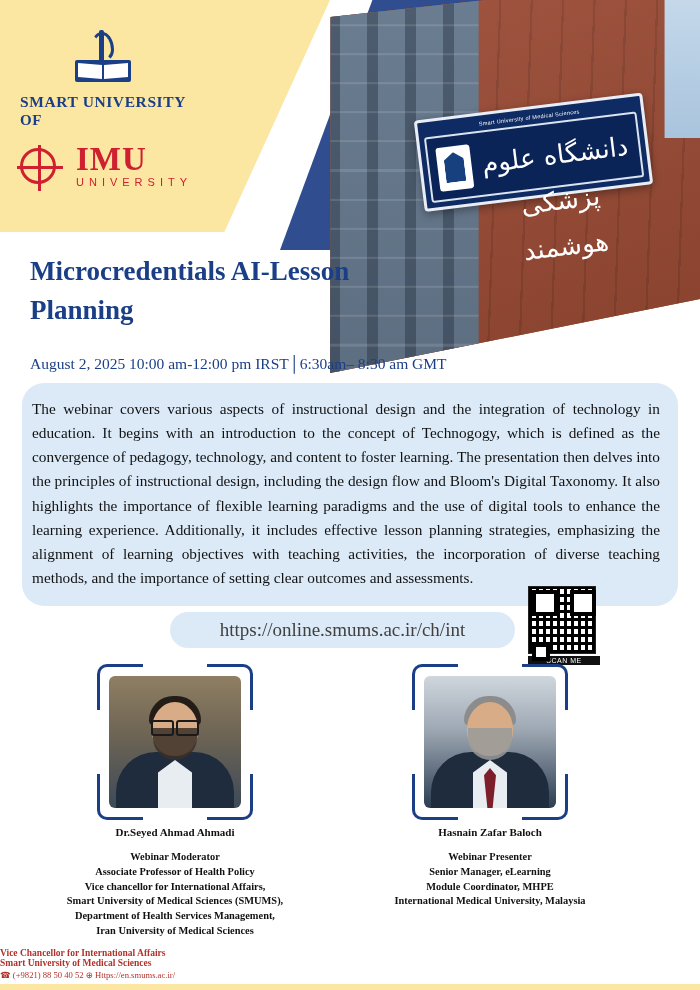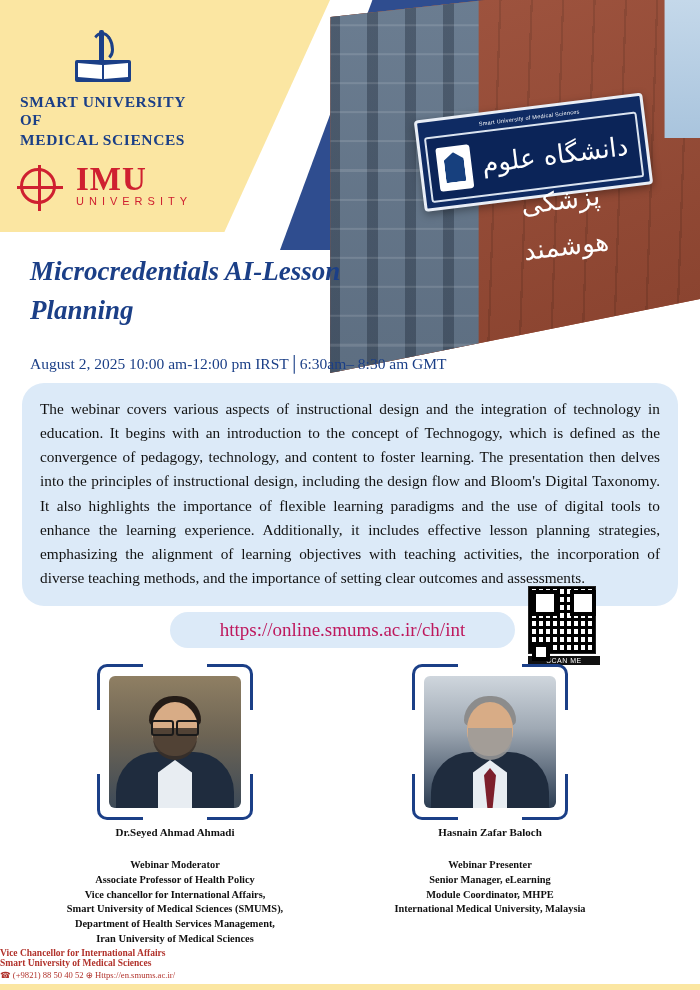--- a/index.html
+++ b/index.html
@@ -133,43 +133,42 @@
   .imu-text .imu { color:#cf2030; font-size:33px; font-weight:bold; letter-spacing:1px;
     font-family:"Liberation Serif", serif; line-height:.95;}
   .imu-text .uni { color:#cf2030; font-size:11px; letter-spacing:5px;
     font-family:"Liberation Sans", sans-serif; }
 
   
   .title {
     position:absolute; left:30px; top:252px; width:360px; z-index:6;
     color:#1b3f87; font-weight:bold; font-size:27px; line-height:1.45;
     font-family:"Liberation Serif", serif;
-    font-style:italic;
   }
   .datetime {
     position:absolute; left:30px; top:355px; z-index:6;
     color:#1b3f87; font-size:15.5px; font-family:"Liberation Serif", serif;
   }
 
   
   .abstract {
     position:absolute; left:22px; top:383px; width:656px;
     background:#dceaf8; border-radius:22px;
-    padding:14px 18px 16px 18px;
+    padding:14px 18px 16px 10px;
     font-size:15.3px; line-height:1.58; color:#111;
     text-align:justify; z-index:4;
     font-family:"Liberation Serif", serif;
   }
 
   
   .link-pill {
     position:absolute; left:170px; top:612px; width:345px; height:36px;
     background:#dceaf8; border-radius:18px; z-index:6;
     display:flex; align-items:center; justify-content:center;
-    color:#be185d; font-size:19px; font-family:"Liberation Serif", serif;
+    color:#404040; font-size:19px; font-family:"Liberation Serif", serif;
   }
   .qr-wrap { position:absolute; left:528px; top:586px; width:72px; z-index:6; text-align:center;}
   .qr {
     width:68px; height:68px; background:#fff; border:1px solid #222;
     background-image:
       repeating-linear-gradient(90deg,#000 0 3px, transparent 3px 7px),
       repeating-linear-gradient(0deg,#000 0 3px, transparent 3px 8px);
     background-size: 100% 100%, 100% 100%;
   }
   .qr:before, .qr:after {
@@ -244,21 +243,21 @@
   .tie {
     position:absolute; left:50%; bottom:0; transform:translateX(-50%);
     width:12px; height:40px; background:#7d1f2b;
     clip-path:polygon(50% 0,100% 18%,72% 100%,28% 100%,0 18%);
   }
   .sp-name {
     margin-top:14px; font-size:11px; font-weight:bold; color:#111;
     font-family:"Liberation Serif", serif;
   }
   .sp-role {
-    margin-top:20px; font-size:10.4px; font-weight:bold; color:#111;
+    margin-top:12px; font-size:10.4px; font-weight:bold; color:#111;
     line-height:1.42; font-family:"Liberation Serif", serif; width:300px;
     position:relative; left:-70px;
   }
 
   
   .footer {
     position:absolute; left:0; right:0; bottom:10px; text-align:left; z-index:6;
     color:#b1322b; font-family:"Liberation Serif", serif;
   }
   .footer .f1 { font-size:9.5px; font-weight:bold; }
@@ -291,21 +290,20 @@
 <div class="logos">
   <div class="logo-row">
     <div class="book-logo">
       <div class="rod"></div>
       <div class="snake"></div>
       <div class="book"></div>
     </div>
     <div class="logo-title">
       <div class="l1">SMART UNIVERSITY</div>
       <div class="l2">OF</div>
-      <div class="l3">MEDICAL SCIENCES</div>
     </div>
   </div>
   <div class="imu-row">
     <div class="imu-mark">
         <div class="circ"></div>
       </div>
     <div class="imu-text">
       <div class="imu">IMU</div>
       <div class="uni">UNIVERSITY</div>
     </div>

